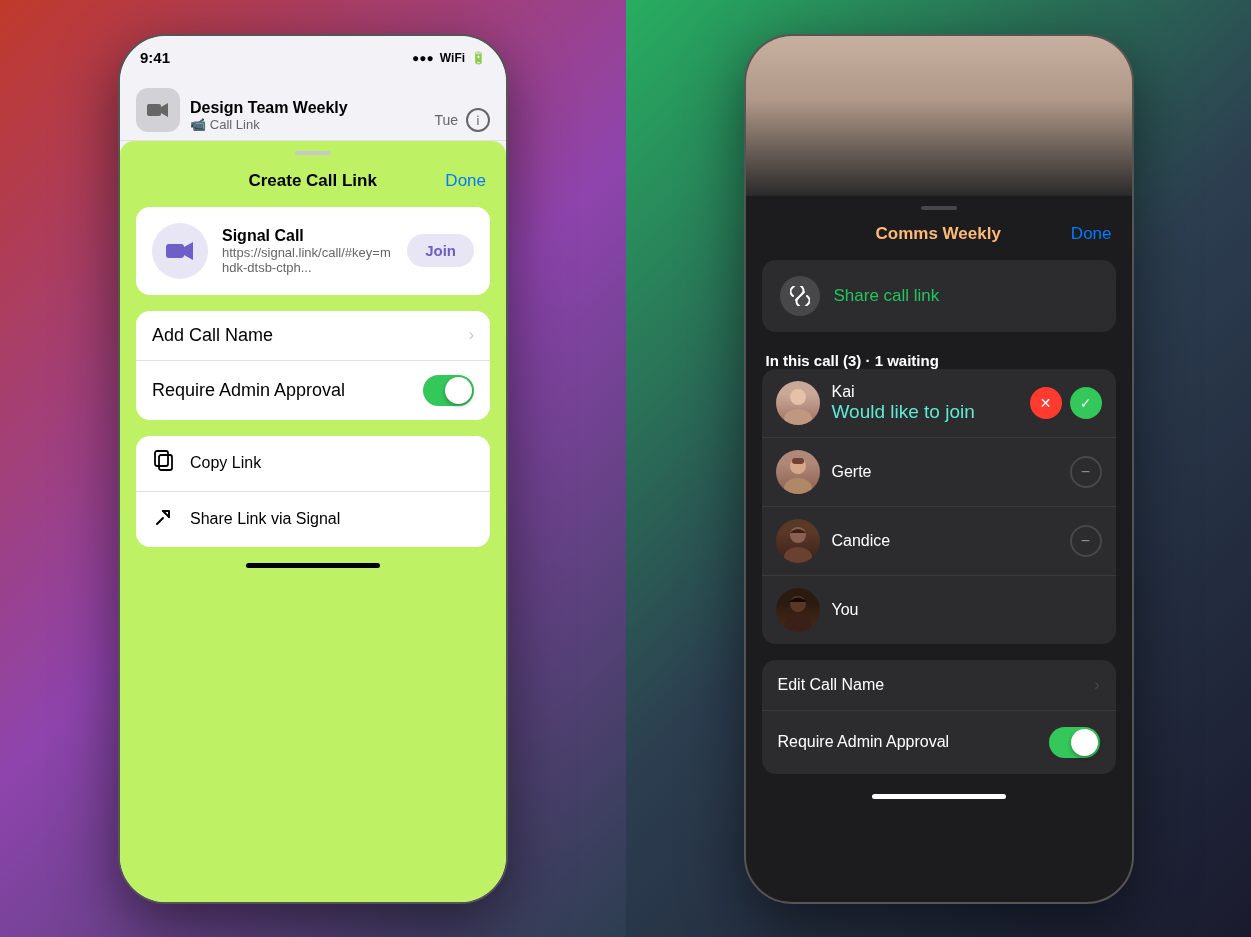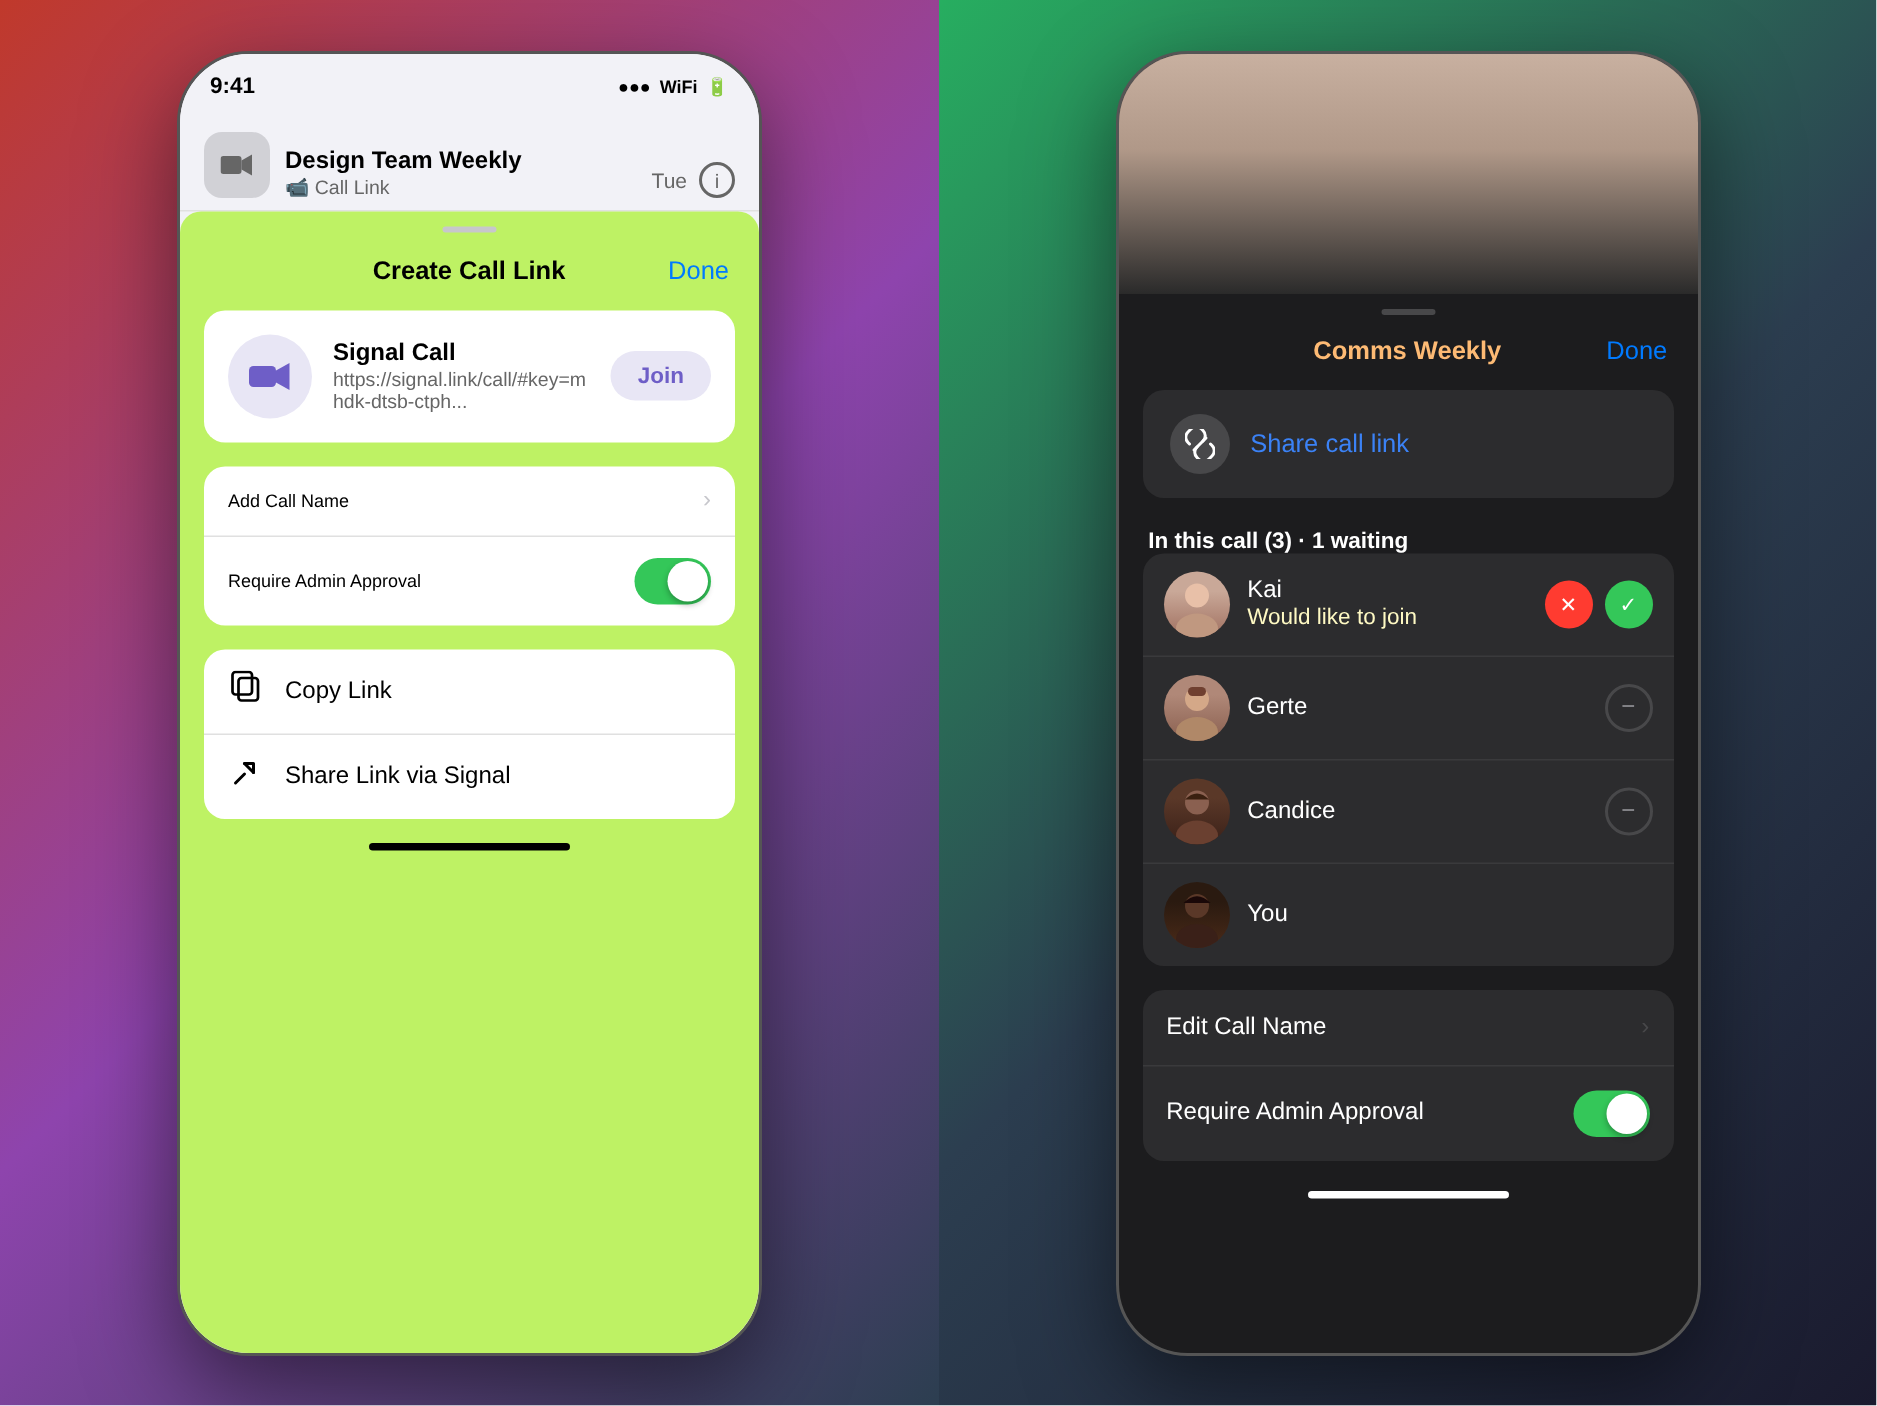--- a/index.html
+++ b/index.html
@@ -201,21 +201,21 @@
       padding: 14px 16px;
       border-bottom: 1px solid #e0e0e0;
     }
 
     .settings-row:last-child {
       border-bottom: none;
     }
 
     .settings-row-label {
       flex: 1;
-      font-size: 12px;
+      font-size: 18px;
       color: #000;
     }
 
     .settings-chevron {
       color: #c7c7cc;
       font-size: 16px;
     }
 
     
     .toggle {
@@ -364,21 +364,21 @@
       border-radius: 50%;
       display: flex;
       align-items: center;
       justify-content: center;
       font-size: 18px;
       color: #fff;
     }
 
     .share-link-text {
       font-size: 17px;
-      color: #3b82f6;
+      color: #22c55e;
       font-weight: 400;
     }
 
     
     .call-section-header {
       padding: 0 20px 0;
       font-size: 15px;
       font-weight: 600;
       color: #fff;
     }
@@ -406,22 +406,22 @@
       flex: 1;
     }
 
     .participant-name {
       font-size: 16px;
       color: #ffffff;
       font-weight: 400;
     }
 
     .participant-status {
-      font-size: 15px;
-      color: #fef9c3;
+      font-size: 19px;
+      color: #5eead4;
     }
 
     .participant-actions {
       display: flex;
       gap: 8px;
       align-items: center;
     }
 
     .reject-btn {
       width: 32px;

